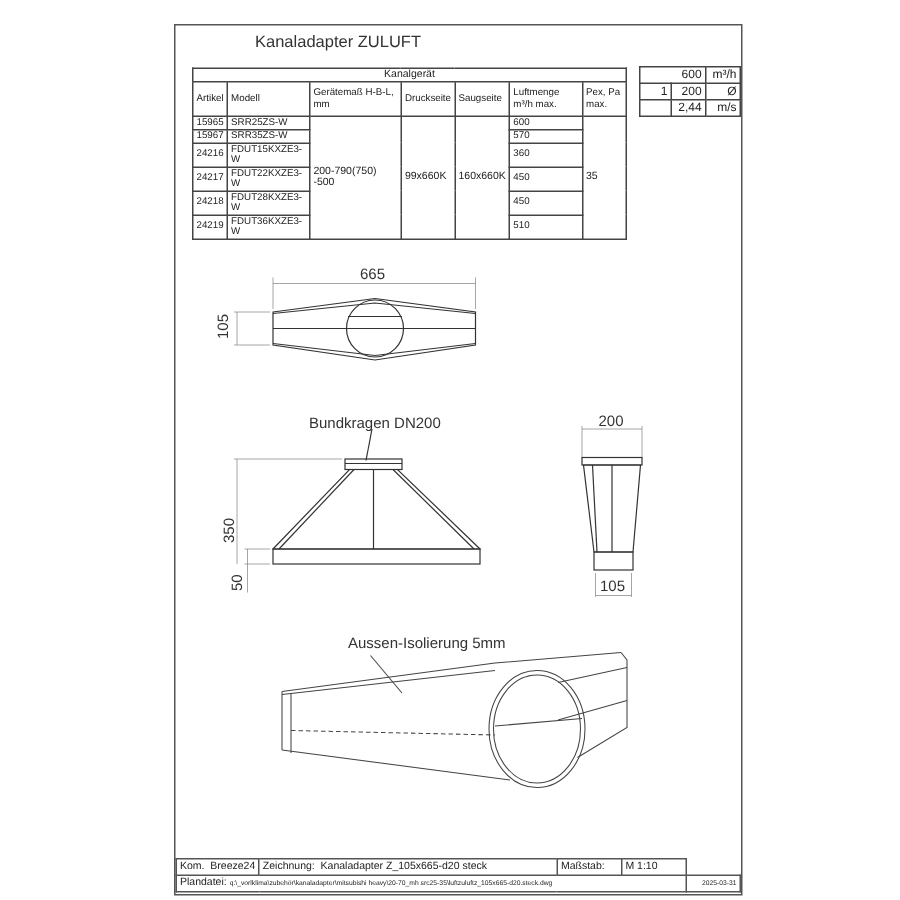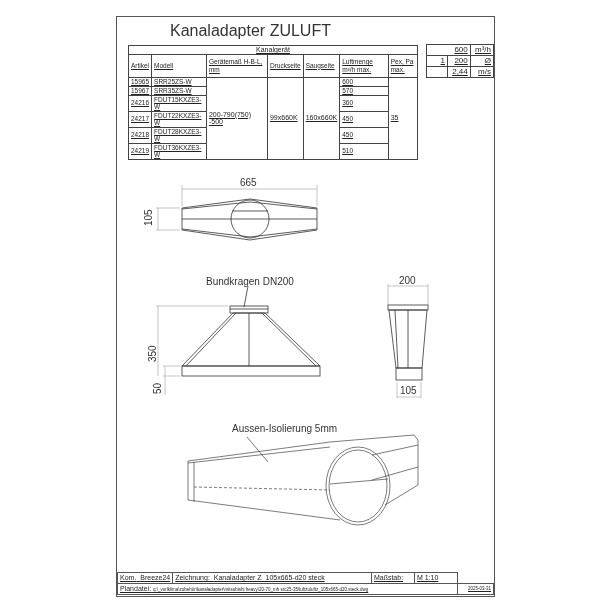--- a/index.html
+++ b/index.html
@@ -1,19 +1,19 @@
 <!DOCTYPE html>
 <html><head>
 <meta charset="utf-8">
 <style>
   html, body { margin:0; padding:0; background:#ffffff; }
   body { width:600px; height:600px; position:relative; overflow:hidden; font-family:"Liberation Sans", sans-serif; color:#222; }
   .sheet { position:absolute; left:116px; top:16px; width:379px; height:581px; border:1px solid #555; box-sizing:border-box; }
-  .title { position:absolute; left:170px; top:22px; font-size:16px; color:#333; }
-  table { border-collapse:collapse; position:absolute; font-size:6.5px;text-decoration:underline; }
+  .title { position:absolute; left:170px; top:22px; font-size:11px; color:#333; }
+  table { border-collapse:collapse; position:absolute; font-size:6.5px; }
   td { border:1px solid #444; padding:0 2px; vertical-align:middle; line-height:7.5px; }
   .main-table { left:128px; top:45px; width:290px; }
   .main-table td.hdr { text-align:center; font-size:7px; }
   .main-table .colhead td { height:22px; }
   .main-table .row td { height:8px; }
   .side-table { left:426px; top:44px; width:68px; }
   .side-table td { height:10px; font-size:8px; }
   .right { text-align:right; }
   .dim { font-size:10px; fill:#333; font-family:"Liberation Sans", sans-serif; }
   .footer { position:absolute; left:117px; top:572px; width:377px; font-size:7px; }

